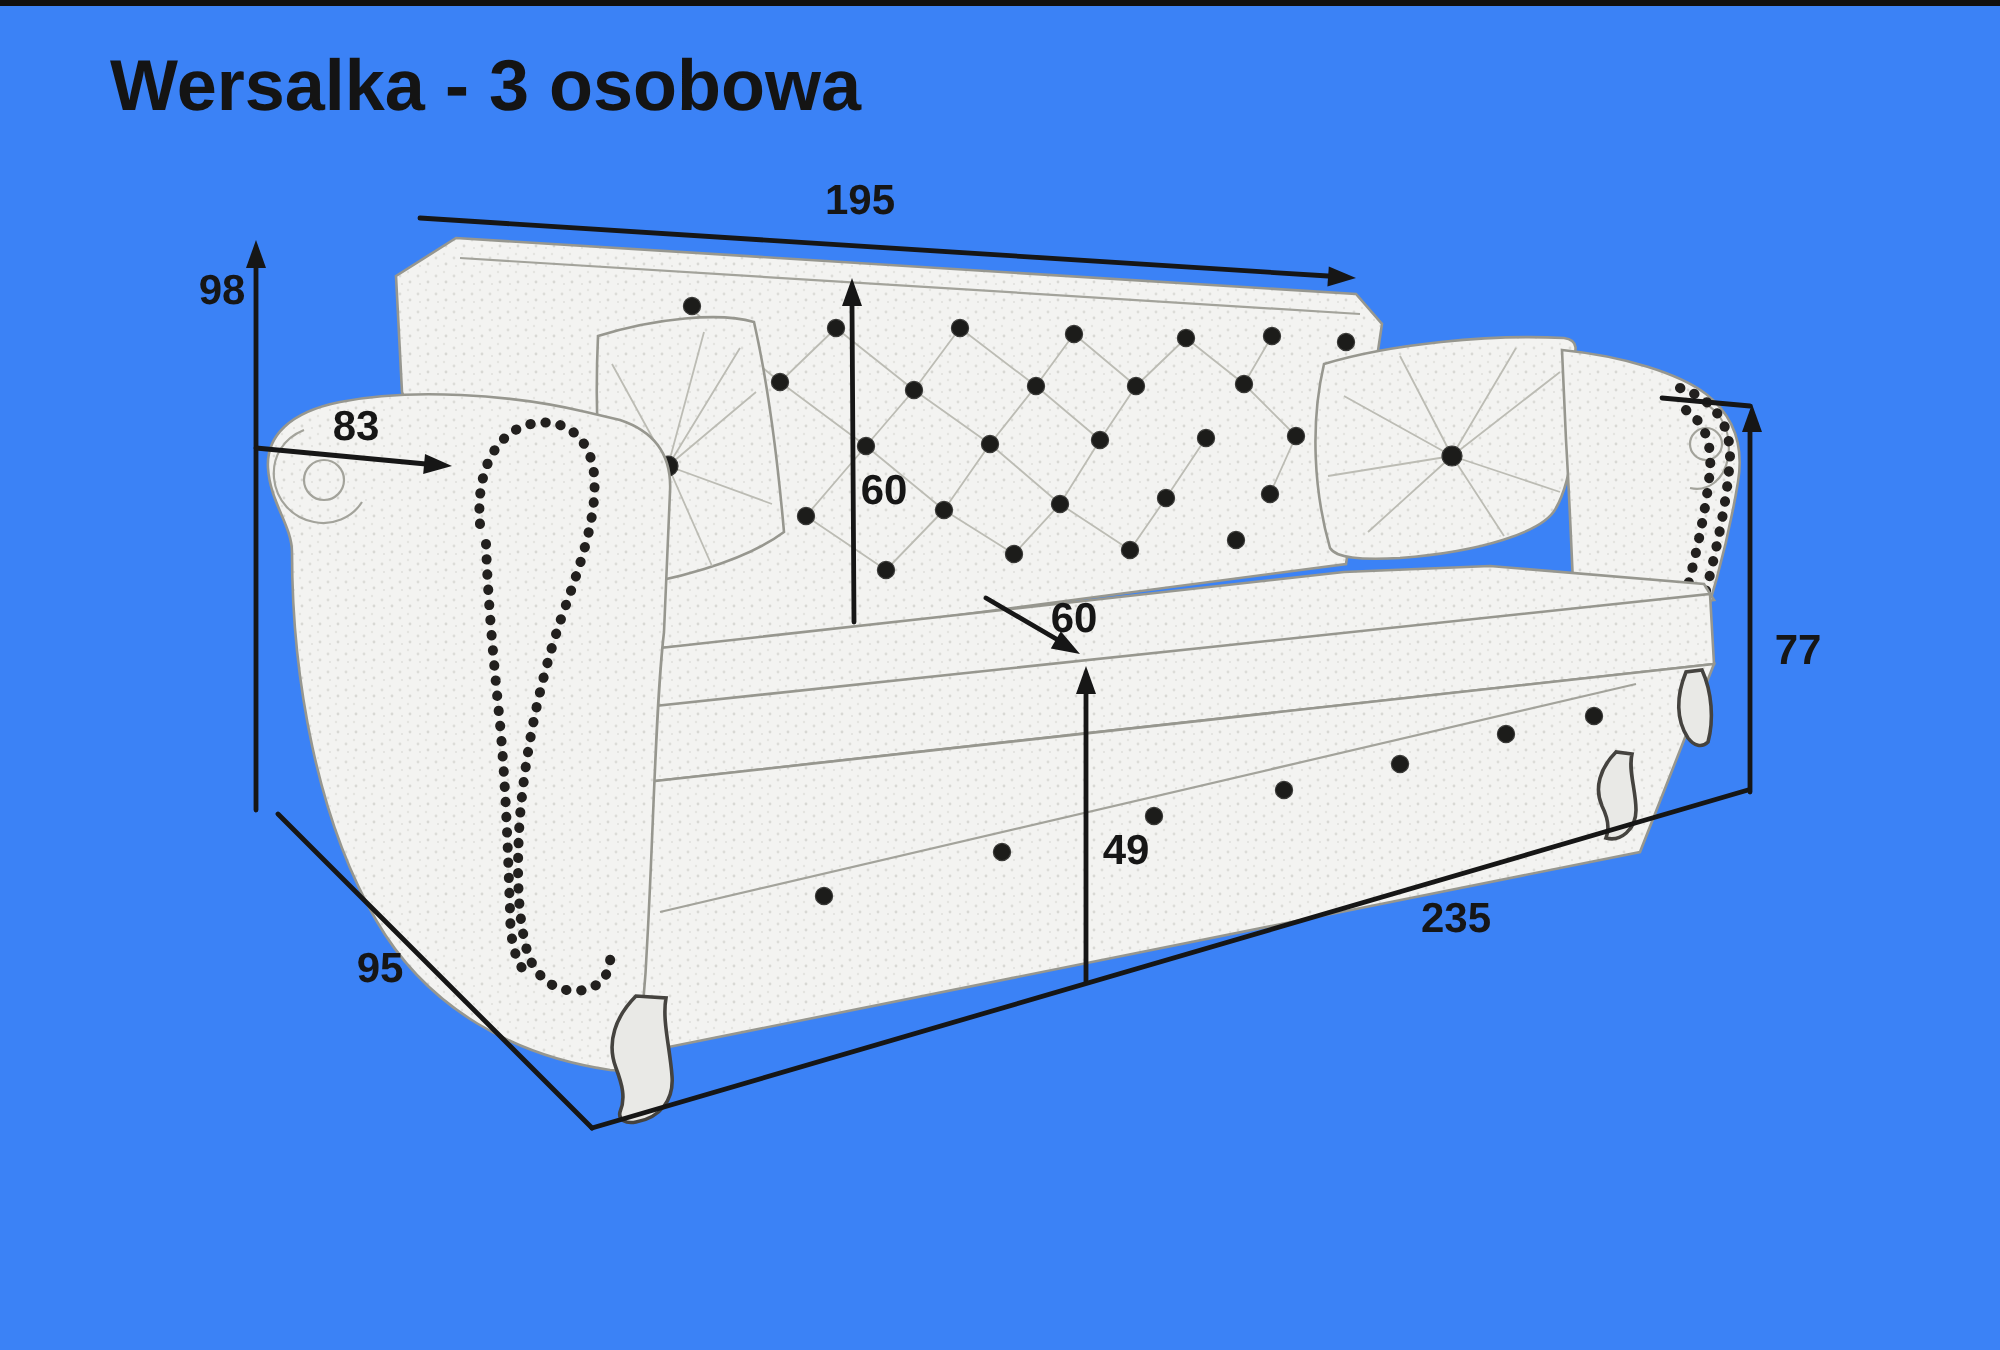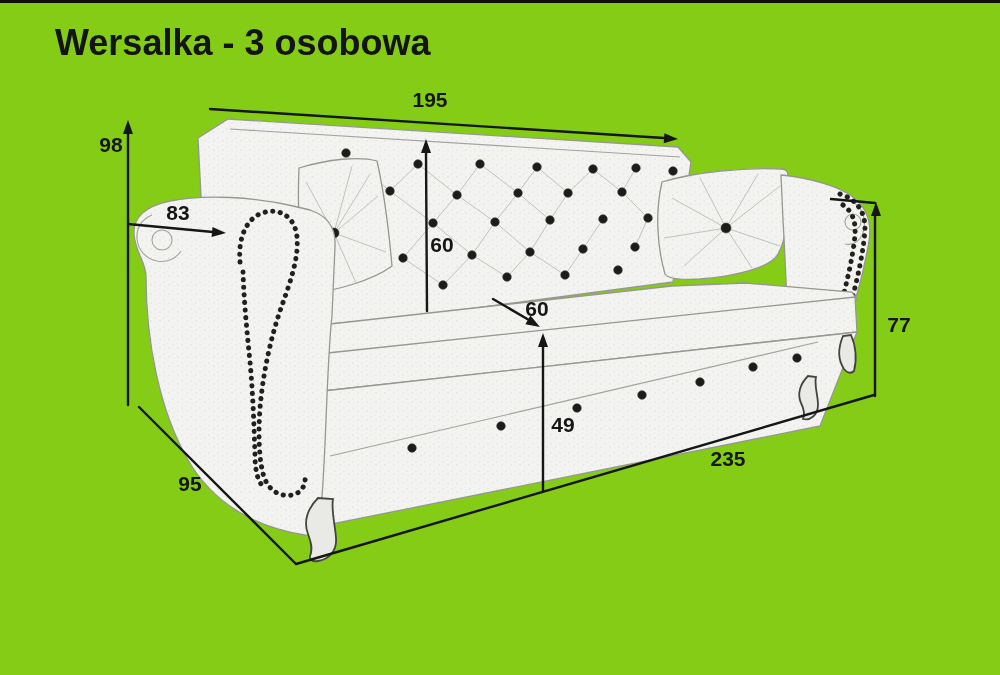--- a/index.html
+++ b/index.html
@@ -1,17 +1,17 @@
 <!DOCTYPE html>
 <html><head>
 <meta charset="utf-8">
 <style>
   html,body{margin:0;padding:0;background:#ffffff;}
   body{width:1000px;height:675px;overflow:hidden;font-family:"Liberation Sans",sans-serif;}
-  .canvas{position:relative;width:1000px;height:675px;background:#84cc16;}
+  .canvas{position:relative;width:1000px;height:675px;background:#3b82f6;}
   .top-border{position:absolute;top:0;left:0;width:1000px;height:3px;background:#101010;}
   .title{position:absolute;top:22px;left:55px;font-size:36px;font-weight:700;color:#141414;
          letter-spacing:0px;margin:0;white-space:nowrap;}
   svg{position:absolute;top:0;left:0;}
   .dim-line{stroke:#161616;stroke-width:2.4;fill:none;stroke-linecap:round;}
   .dim-head{fill:#161616;stroke:none;}
   .dim-text{font-family:"Liberation Sans",sans-serif;font-size:21px;font-weight:700;fill:#161616;}
   .sketch{stroke:#97978f;stroke-width:1.3;fill:url(#grain);}
   .sketch-line{stroke:#a3a39b;stroke-width:1.1;fill:none;}
   .crease{stroke:#bcbcb4;stroke-width:0.9;fill:none;}

